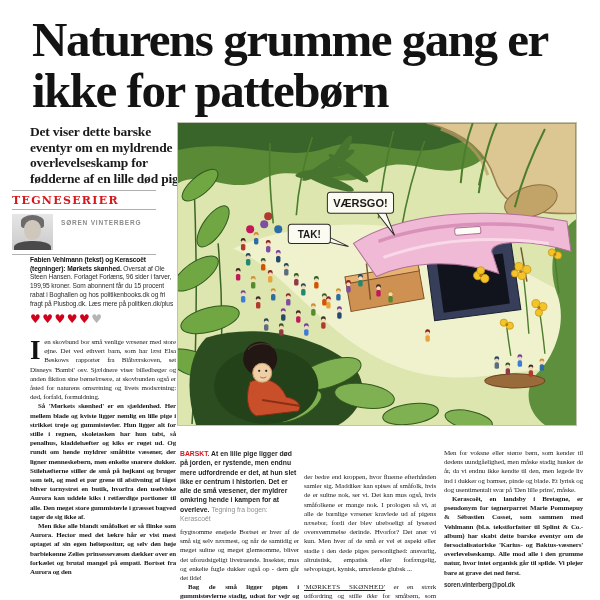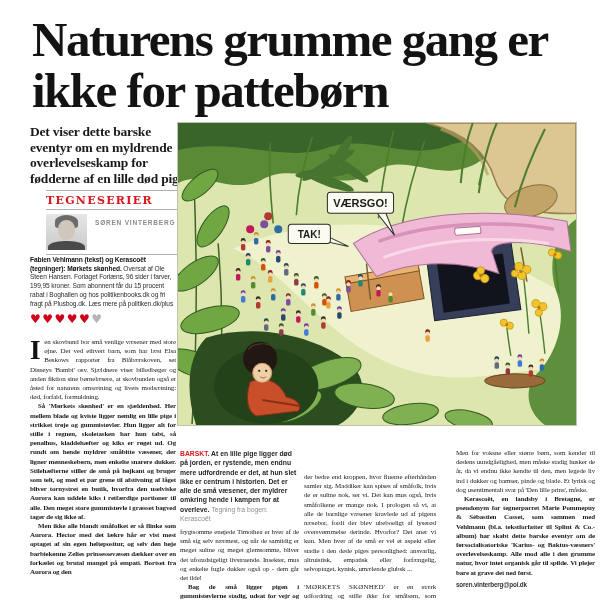--- a/index.html
+++ b/index.html
@@ -2,21 +2,21 @@
 <html><head>
 <meta charset="utf-8">
 <style>
   html,body{margin:0;padding:0;background:#fff;}
   .page{position:relative;width:600px;height:600px;background:#fff;overflow:hidden;
         font-family:"Liberation Serif",serif;color:#1c1c1c;}
   .hl{position:absolute;left:28px;top:10px;width:562px;margin:4px;
       font:700 49px/51px "Liberation Serif",serif;letter-spacing:-1.5px;color:#131313;}
   .standfirst{position:absolute;left:30px;top:124px;width:162px;margin:0;
       font:700 13.5px/15.5px "Liberation Serif",serif;color:#1a1a1a;letter-spacing:-0.2px;}
-  .kicker-block{position:absolute;left:46px;top:190px;width:144px;border-top:1px solid #b0b0b0;}
+  .kicker-block{position:absolute;left:12px;top:190px;width:144px;border-top:1px solid #b0b0b0;}
   .kicker{font:700 11px/11px "DejaVu Serif",serif;color:#d6171c;letter-spacing:1.3px;
       padding:4px 0 3px;border-bottom:1px solid #b0b0b0;}
   .byline-row{display:flex;align-items:flex-start;padding:4px 0 4px;border-bottom:1px solid #b0b0b0;}
   .photo{position:relative;width:41px;height:36px;background:#d9d9d9;overflow:hidden;flex:none;}
   .photo .ph-bg{position:absolute;inset:0;background:linear-gradient(#e6e6e6,#c9c9c9);}
   .photo .ph-hair{position:absolute;left:9px;top:1px;width:23px;height:13px;background:#6b6b6b;border-radius:50% 50% 20% 20%;}
   .photo .ph-face{position:absolute;left:12px;top:6px;width:17px;height:20px;background:#cfc6bc;border-radius:46%;}
   .photo .ph-shoulders{position:absolute;left:2px;bottom:-4px;width:37px;height:13px;background:#4a4a4a;border-radius:45% 45% 0 0;}
   .author{font:700 6.5px "Liberation Sans",sans-serif;color:#8b8b8b;letter-spacing:0.8px;margin:5px 0 0 8px;}
   .credit{position:absolute;left:30px;top:256px;width:147px;margin:0;
@@ -25,23 +25,23 @@
   .hearts{position:absolute;left:30px;top:312px;font-size:12px;letter-spacing:1.5px;
       font-family:"DejaVu Sans",sans-serif;}
   .col{position:absolute;font:400 7px/9.2px "Liberation Serif",serif;text-align:justify;
       color:#1c1c1c;letter-spacing:-0.15px;}
   .col p{margin:0;}
   .col .indent{text-indent:8px;font-weight:bold;}
   .col .sect{margin-top:9px;}
   .col1{left:30px;top:338px;width:146px;height:262px;overflow:hidden;}
   .col2{left:180px;top:528px;width:119px;height:72px;overflow:hidden;}
   .col3{left:304px;top:473px;width:132px;height:151px;overflow:hidden;}
-  .col4{left:444px;top:449px;width:139px;height:151px;overflow:hidden;margin-left:12px;}
+  .col4{left:444px;top:449px;width:139px;height:151px;overflow:hidden;}
   .dropcap{float:left;font:700 27px/22px "Liberation Serif",serif;padding:1px 4px 0 0;color:#111;}
-  .caps{letter-spacing:0.2px;}
+  .caps{letter-spacing:0.2px;text-decoration:underline;}
   .email{font:700 6.3px "Liberation Sans",sans-serif;color:#333;margin-top:3px !important;text-align:left;}
   .illustration{position:absolute;left:178px;top:123px;width:398px;height:302px;
       outline:1px solid #c2c2b0;}
   .caption{position:absolute;left:180px;top:449px;width:119px;
       font:700 6.8px/9.3px "Liberation Sans",sans-serif;color:#1f1f1f;}
   .cap-lead{color:#d6171c;}
   .cap-credit{font-weight:400;color:#8e8e8e;}
   svg text{font-family:"Liberation Sans",sans-serif;}
 </style>
 </head>
@@ -408,21 +408,21 @@
         <text x="131" y="115" text-anchor="middle" font-size="10" font-weight="bold" fill="#1b1b1b">TAK!</text>
       </g>
     </svg>
   </div>
 
   <div class="caption">
     <span class="cap-lead">BARSKT.</span><span> At en lille pige ligger død på jorden, er rystende, men endnu mere udfordrende er det, at hun slet ikke er centrum i historien. Det er alle de små væsener, der myldrer omkring hende i kampen for at overleve. </span><span class="cap-credit">Tegning fra bogen: Kerascoët</span>
   </div>
 
   <div class="col col2">
-    <p>frygtsomme enøjede Timothea er hver af de små sig selv nærmest, og når de samtidig er meget sultne og meget glemsomme, bliver det uforudsigeligt livstruende. Insekter, mus og enkelte fugle dukker også op - dem går det ilde!</p>
+    <p>frygtsomme enøjede Bortset er hver af de små sig selv nærmest, og når de samtidig er meget sultne og meget glemsomme, bliver det uforudsigeligt livstruende. Insekter, mus og enkelte fugle dukker også op - dem går det ilde!</p>
     <p class="indent">Bag de små ligger pigen i gummistøvlerne stadig, udsat for vejr og vind. Støvlerne hol-</p>
   </div>
 
   <div class="col col3">
     <p>der bedre end kroppen, hvor fluerne efterhånden samler sig. Maddiker kan spises af småfolk, hvis de er sultne nok, ser vi. Det kan mus også, hvis småfolkene er mange nok. I prologen så vi, at alle de barnlige væsener kravlede ud af pigens næsebor, fordi der blev ubeboeligt af lyserød oversvømmelse derinde. Hvorfor? Det aner vi kun. Men hver af de små er vel et aspekt eller stadie i den døde piges personlighed: ansvarlig, altruistisk, empatisk eller forfængelig, selvoptaget, kynisk, umælende glubsk ...</p>
     <p class="sect"><span class="caps">'MØRKETS SKØNHED'</span><span> er en stærk udfordring og stille </span><i>ikke</i><span> for småbørn, som tegningerne overfladisk bedre forlede til at tro.</span></p>
   </div>
 
   <div class="col col4">
     <p>Men for voksne eller større børn, som kender til dødens uundgåelighed, men måske stadig husker de år, da vi endnu ikke kendte til den, men legede liv ind i dukker og bamser, pinde og blade. Et lyrisk og dog usentimentalt svar på 'Den lille prins', måske.</p>

